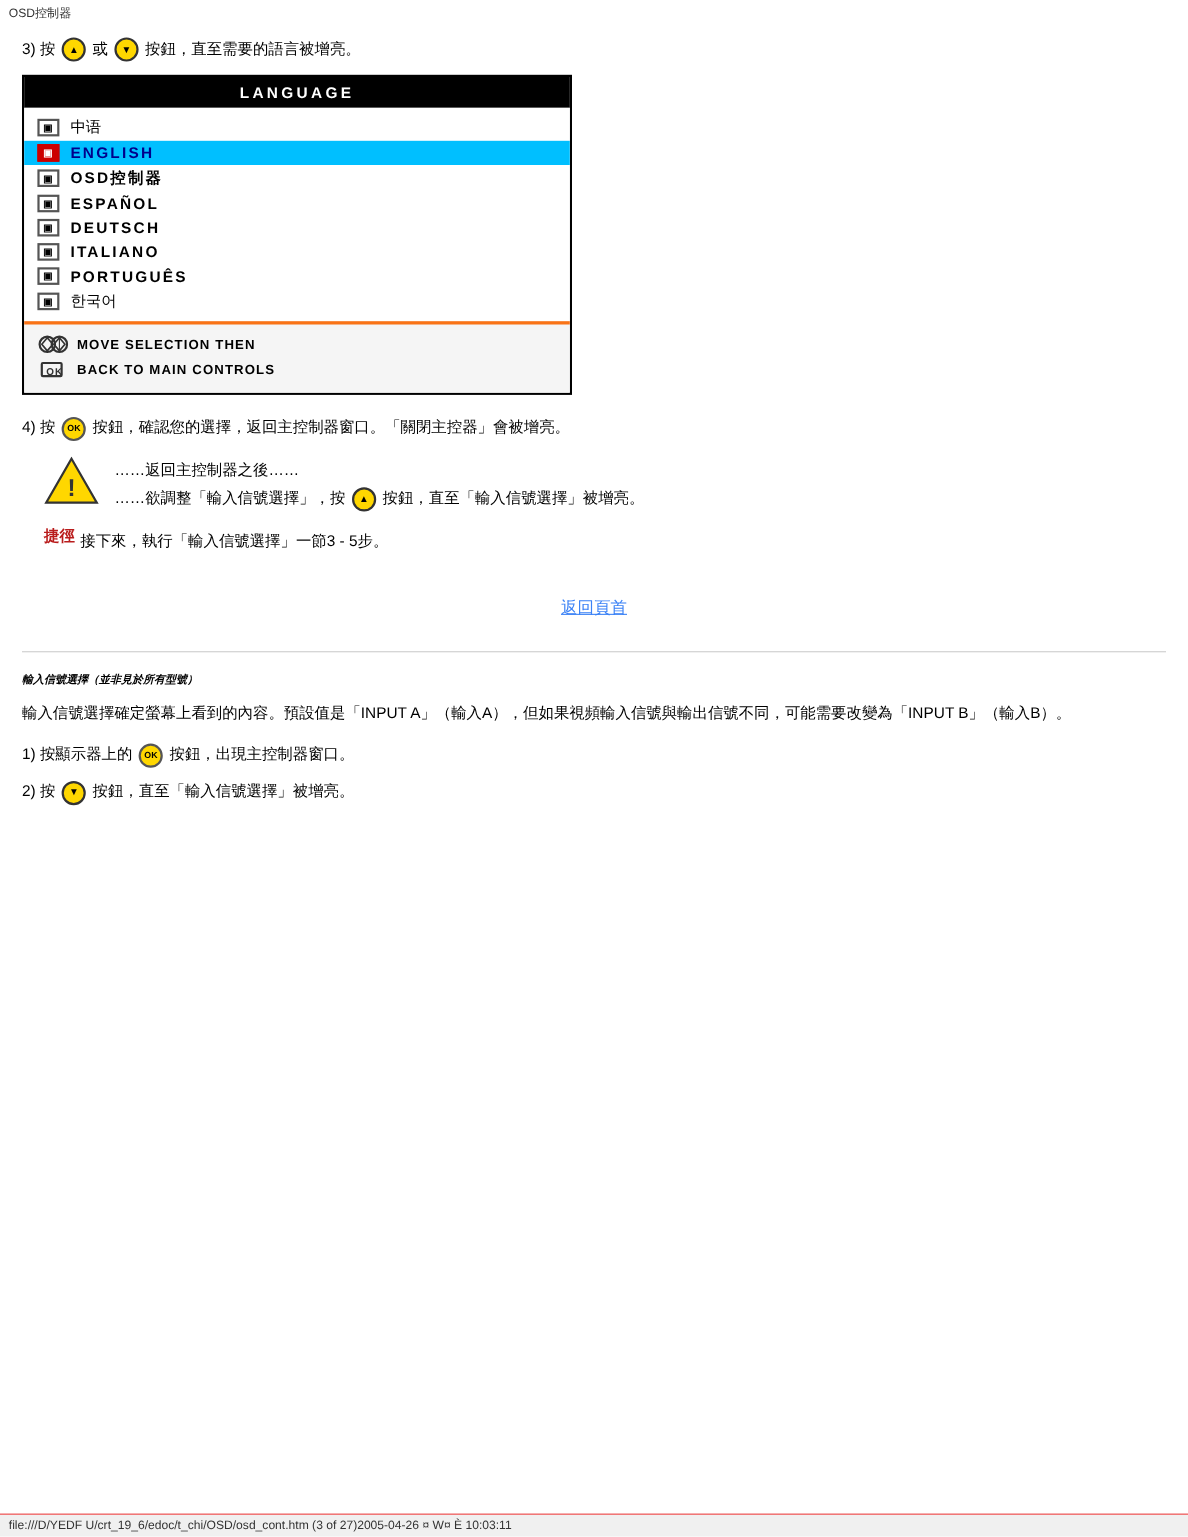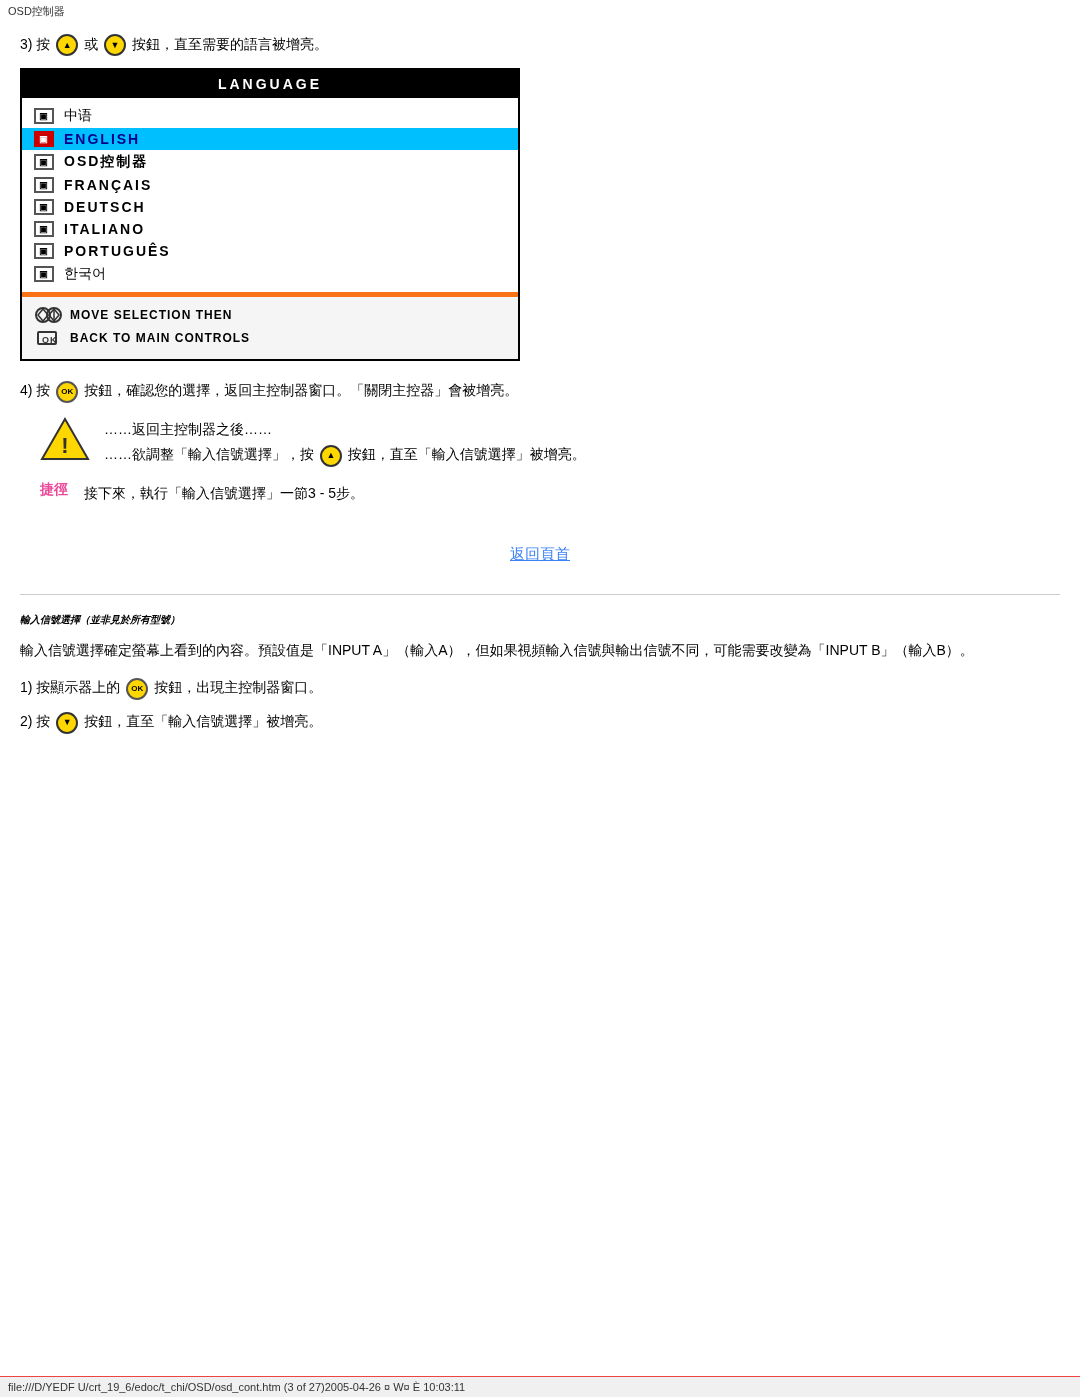--- a/index.html
+++ b/index.html
@@ -78,21 +78,21 @@
     }
     .lang-row:first-child .lang-label {
       letter-spacing: 0;
       font-weight: normal;
     }
     .lang-row:last-child .lang-label {
       letter-spacing: 0;
       font-weight: normal;
     }
     .lang-table-footer {
-      border-top: 5px solid #f97316;
+      border-top: 3px solid #f97316;
       padding: 8px 12px;
       font-size: 12px;
       font-weight: bold;
       letter-spacing: 1px;
       background: #f5f5f5;
     }
     .footer-row {
       display: flex;
       align-items: center;
       margin-bottom: 3px;
@@ -123,23 +123,23 @@
       font-size: 14px;
       line-height: 1.8;
     }
     .shortcut-block {
       display: flex;
       align-items: flex-start;
       margin-left: 20px;
       margin-bottom: 14px;
     }
     .shortcut-label {
-      color: #ec4899;
-      font-weight: bold;
-      margin-right: 16px;
+      color: #b91c1c;
+      font-weight: bold;
+      margin-right: 5px;
       font-size: 14px;
       flex-shrink: 0;
     }
     .shortcut-text {
       font-size: 14px;
       line-height: 1.8;
     }
     .exit-block {
       margin-left: 20px;
       margin-bottom: 18px;
@@ -252,21 +252,21 @@
       <div class="lang-row selected">
         <span class="icon-box">▣</span>
         <span class="lang-label">ENGLISH</span>
       </div>
       <div class="lang-row">
         <span class="icon-box">▣</span>
         <span class="lang-label">OSD控制器</span>
       </div>
       <div class="lang-row">
         <span class="icon-box">▣</span>
-        <span class="lang-label">FRANÇAIS</span>
+        <span class="lang-label">ESPAÑOL</span>
       </div>
       <div class="lang-row">
         <span class="icon-box">▣</span>
         <span class="lang-label">DEUTSCH</span>
       </div>
       <div class="lang-row">
         <span class="icon-box">▣</span>
         <span class="lang-label">ITALIANO</span>
       </div>
       <div class="lang-row">

